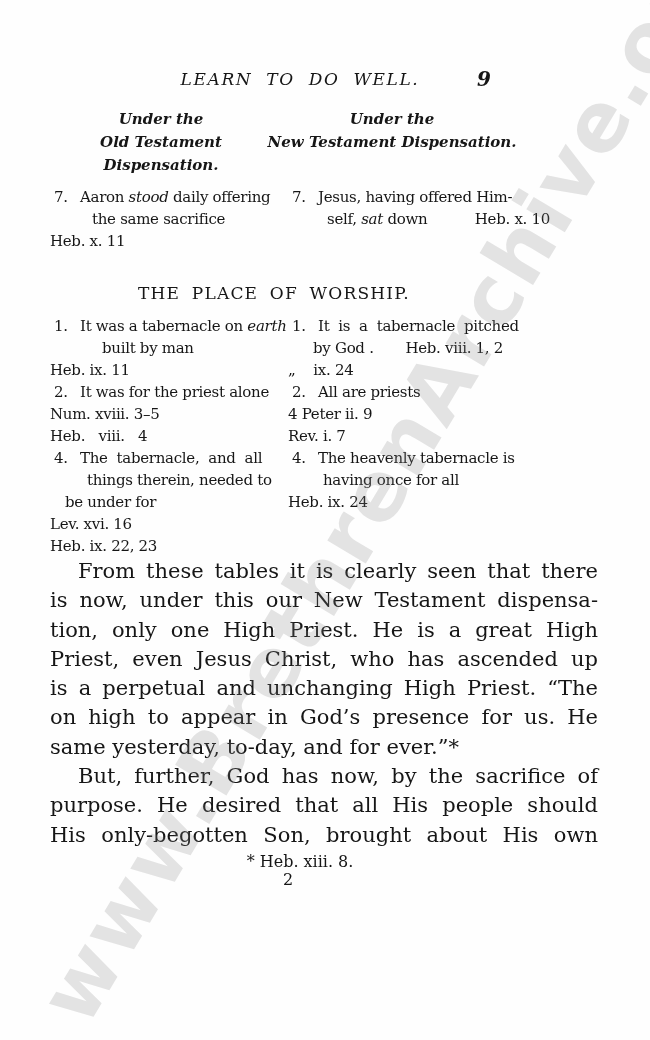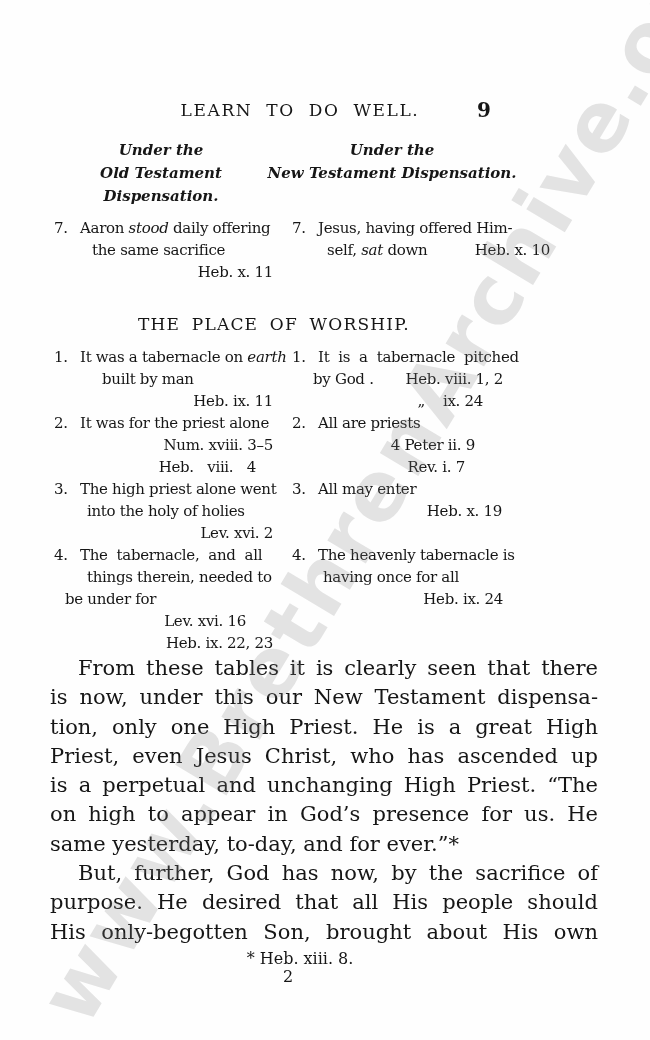--- a/index.html
+++ b/index.html
@@ -21,21 +21,21 @@
     transform-origin:50% 50%;
     font-family:"DejaVu Sans","Liberation Sans",sans-serif;
     font-weight:bold;
     font-size:82px;
     letter-spacing:3px;
     color:rgba(130,130,130,0.22);
     z-index:6;
     pointer-events:none;
   }
   
-  .hdr{position:relative;margin-top:100px;height:22px;}
+  .hdr{position:relative;margin-top:69px;height:22px;font-style:italic;}
   .hdr-title{
     position:relative;left:-25px;
     text-align:center;
     font-size:17px;
     letter-spacing:1.6px;
     word-spacing:7px;
   }
   .page-num{
     position:absolute;top:-2px;left:477px;
     font-size:20px;font-weight:bold;
@@ -54,21 +54,21 @@
   .cols.headings{margin-top:17px;}
   .cols.row7{margin-top:9px;}
   .tline{
     white-space:pre;
     font-size:15px;
     letter-spacing:-0.3px;
     line-height:22px;height:22px;
     overflow:visible;
   }
   .num{display:inline-block;width:26px;padding-left:4px;}
-  .ref{text-align:right;}
+  .ref{text-align:left;}
   .split{display:flex;}
   .gap{flex:1;}
   
   .sec-title{
     position:relative;left:-51px;
     margin-top:31px;
     text-align:center;
     font-size:17px;
     letter-spacing:1.2px;
     word-spacing:5px;
@@ -155,31 +155,20 @@
         <div class="tline ref" style="padding-right:15px">Num. xviii. 3–5</div>
         <div class="tline ref" style="padding-right:32px">Heb.   viii.   4</div>
       </div>
       <div class="colR">
         <div class="tline"><span class="num">2.</span><span>All are priests</span></div>
         <div class="tline ref" style="padding-right:83px">4 Peter ii. 9</div>
         <div class="tline ref" style="padding-right:93px">Rev. i. 7</div>
       </div>
     </div>
 
-    <div class="cols">
-      <div class="colL">
-        <div class="tline"><span class="num">3.</span><span>The high priest alone went</span></div>
-        <div class="tline" style="padding-left:37px">into the holy of holies</div>
-        <div class="tline ref" style="padding-right:15px">Lev. xvi. 2</div>
-      </div>
-      <div class="colR">
-        <div class="tline"><span class="num">3.</span><span>All may enter</span></div>
-        <div class="tline ref" style="padding-right:56px">Heb. x. 19</div>
-      </div>
-    </div>
 
     <div class="cols">
       <div class="colL">
         <div class="tline"><span class="num">4.</span><span>The  tabernacle,  and  all</span></div>
         <div class="tline" style="padding-left:37px">things therein, needed to</div>
         <div class="tline" style="padding-left:15px">be under for</div>
         <div class="tline ref" style="padding-right:42px">Lev. xvi. 16</div>
         <div class="tline ref" style="padding-right:15px">Heb. ix. 22, 23</div>
       </div>
       <div class="colR">

